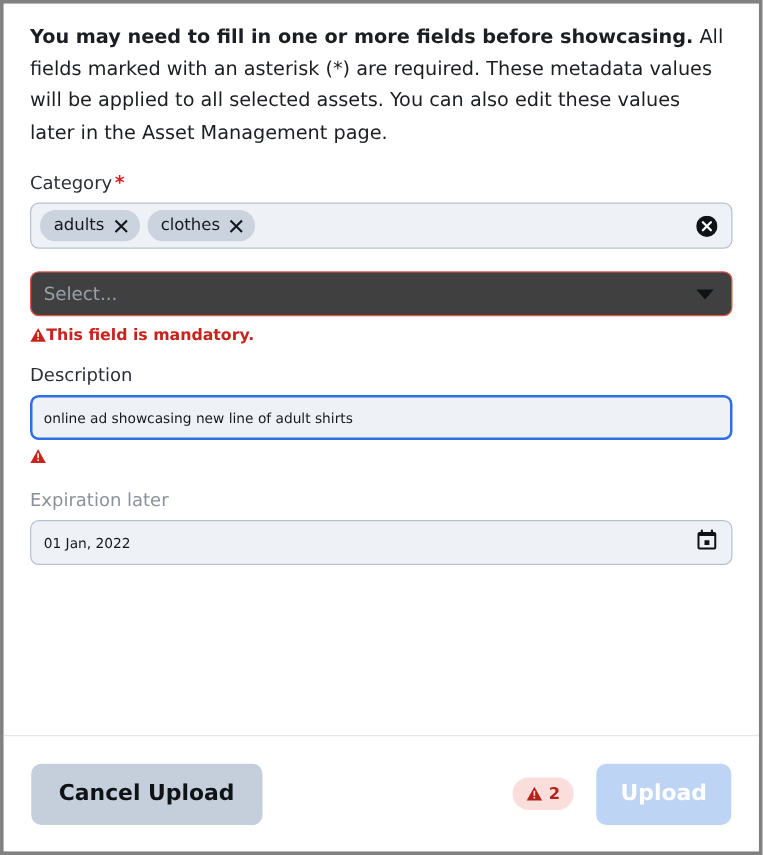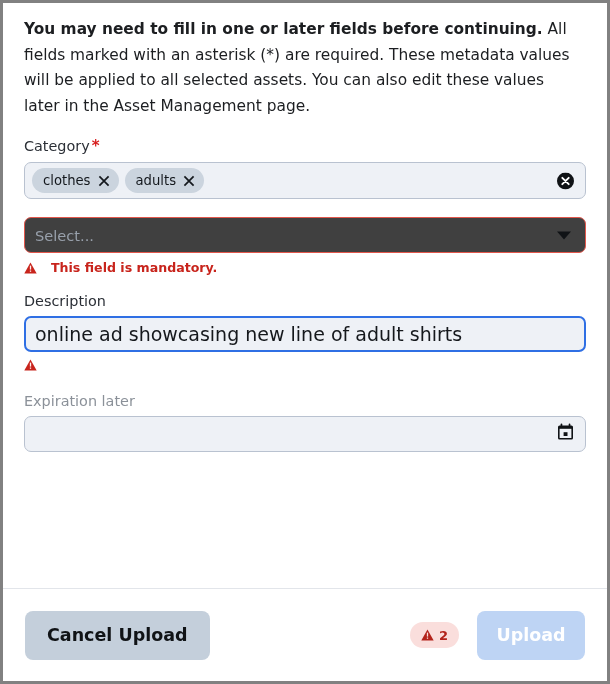--- a/index.html
+++ b/index.html
@@ -158,37 +158,37 @@
   }
   .select-arrow {
     position: absolute;
     right: 13px;
     top: 50%;
     transform: translateY(-50%);
     cursor: pointer;
   }
 
   .text-value {
-    font-size: 19px;
+    font-size: 11px;
     color: #15181c;
     flex: 1 1 auto;
   }
 
   .cal-icon {
     position: absolute;
     right: 11px;
     top: 50%;
     transform: translateY(-50%);
     cursor: pointer;
   }
 
   .error-msg {
     display: flex;
     align-items: center;
-    gap: 14px;
+    gap: 0;
     margin-top: 7px;
     font-size: 12.6px;
     font-weight: bold;
     color: #c8241c;
   }
   .error-msg .tri { flex: 0 0 auto; display:flex; }
 
   
   .dialog-footer {
     flex: 0 0 auto;
@@ -239,41 +239,41 @@
   }
 </style>
 </head>
 <body>
 
 <div class="frame">
 
 
   <div class="dialog-body">
 
-    <p class="intro"><b>You may need to fill in one or later fields before continuing.</b><span> All fields marked with an asterisk (*) are required. These metadata values will be applied to all selected assets. You can also edit these values later in the Asset Management page.</span></p>
+    <p class="intro"><b>You may need to fill in one or more fields before showcasing.</b><span> All fields marked with an asterisk (*) are required. These metadata values will be applied to all selected assets. You can also edit these values later in the Asset Management page.</span></p>
 
     <div class="field">
       <span class="field-label"><span>Category</span><span class="req-star">*</span></span>
       <div class="control tagbox">
+        <span class="tag">
+          <span>adults</span>
+          <span class="tag-x">
+            <svg width="12" height="12" viewBox="0 0 12 12">
+              <path d="M1.4 1.4 L10.6 10.6 M10.6 1.4 L1.4 10.6" stroke="#14181d" stroke-width="1.7" fill="none"></path>
+            </svg>
+          </span>
+        </span>
         <span class="tag">
           <span>clothes</span>
           <span class="tag-x">
             <svg width="12" height="12" viewBox="0 0 12 12">
               <path d="M1.4 1.4 L10.6 10.6 M10.6 1.4 L1.4 10.6" stroke="#14181d" stroke-width="1.7" fill="none"></path>
             </svg>
           </span>
         </span>
-        <span class="tag">
-          <span>adults</span>
-          <span class="tag-x">
-            <svg width="12" height="12" viewBox="0 0 12 12">
-              <path d="M1.4 1.4 L10.6 10.6 M10.6 1.4 L1.4 10.6" stroke="#14181d" stroke-width="1.7" fill="none"></path>
-            </svg>
-          </span>
-        </span>
         <span class="clear-all">
           <svg width="17" height="17" viewBox="0 0 17 17">
             <circle cx="8.5" cy="8.5" r="8.5" fill="#101316"></circle>
             <path d="M5.3 5.3 L11.7 11.7 M11.7 5.3 L5.3 11.7" stroke="#ffffff" stroke-width="1.9" stroke-linecap="round" fill="none"></path>
           </svg>
         </span>
       </div>
     </div>
 
     <div class="field">
@@ -309,20 +309,21 @@
             <rect x="5.85" y="3.6" width="1.3" height="4" fill="#fdf0ef"></rect>
             <rect x="5.85" y="8.5" width="1.3" height="1.3" fill="#fdf0ef"></rect>
           </svg>
         </span>
       </div>
     </div>
 
     <div class="field" style="margin-top:22px;">
       <span class="field-label muted">Expiration later</span>
       <div class="control plain">
+        <span class="text-value">01 Jan, 2022</span>
         <span class="cal-icon">
           <svg width="17" height="18" viewBox="0 0 17 18">
             <rect x="1" y="2.5" width="15" height="14" rx="1.6" fill="#101316"></rect>
             <rect x="2.6" y="5.8" width="11.8" height="9.2" fill="#eef1f6"></rect>
             <rect x="3.6" y="0.6" width="1.7" height="3.6" rx="0.8" fill="#101316"></rect>
             <rect x="11.7" y="0.6" width="1.7" height="3.6" rx="0.8" fill="#101316"></rect>
             <rect x="6.6" y="9.2" width="3.9" height="3.8" fill="#101316"></rect>
           </svg>
         </span>
       </div>

